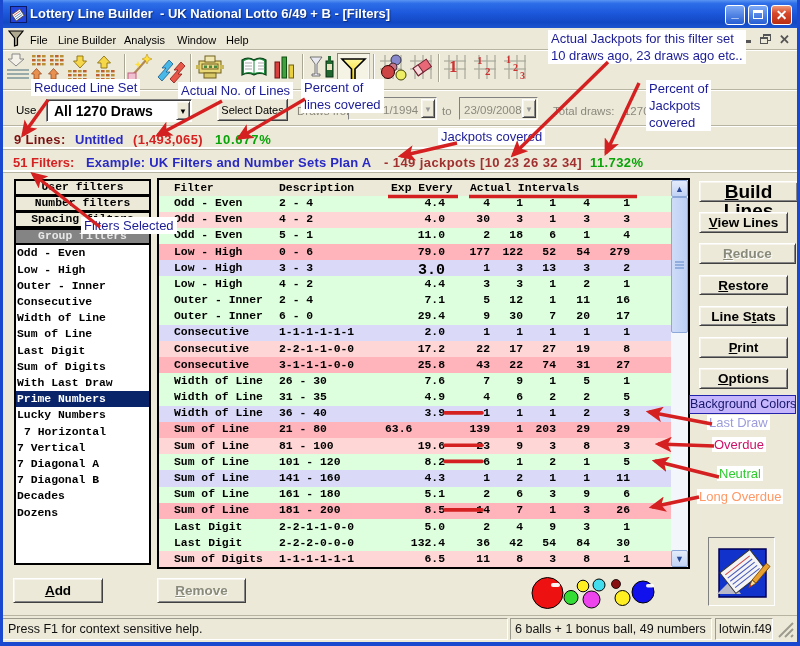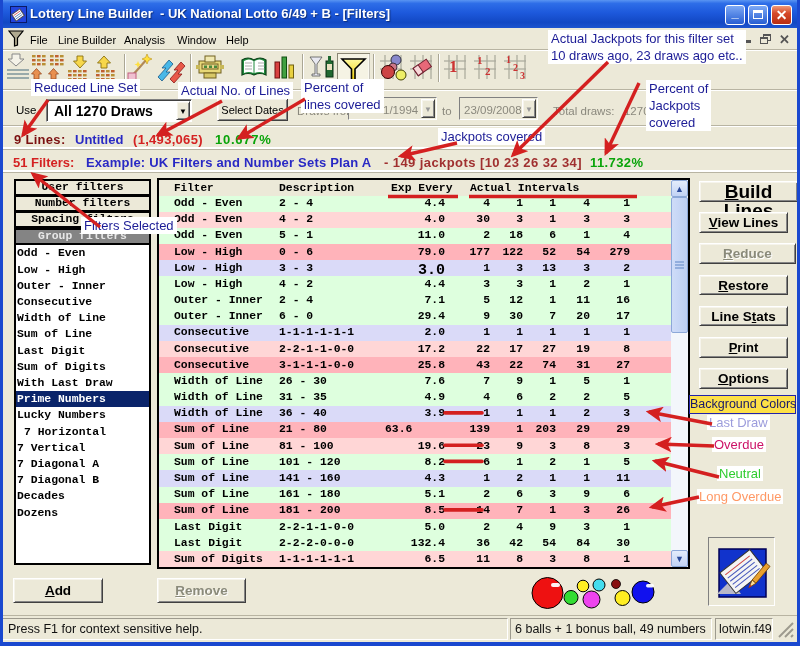--- a/index.html
+++ b/index.html
@@ -485,21 +485,21 @@
 <div class="abs" style="left:671px;top:550px;width:17px;height:17px;background:linear-gradient(180deg,#e3ecfb,#c2d3f5);border:1px solid #8ca8d8;border-radius:2px;color:#2a4a9a;text-align:center;font-size:9px;line-height:16px">▼</div>
 <div class="abs" style="left:671px;top:197px;width:17px;height:136px;background:linear-gradient(90deg,#cfdcf8,#bccff3);border:1px solid #8ca8d8;border-radius:2px"></div>
 <div class="abs" style="left:675px;top:261px;width:9px;height:1.5px;background:#92aede;box-shadow:0 3px 0 #92aede,0 6px 0 #92aede"></div>
 <div class="abs btn" style="left:699px;top:181px;width:99px;height:20.5px;font-size:19px;line-height:19px;"><u>B</u>uild Lines</div>
 <div class="abs btn" style="left:699px;top:212.2px;width:89px;height:20.5px;font-size:13.5px;line-height:19px;"><u>V</u>iew Lines</div>
 <div class="abs btn" style="left:699px;top:243.4px;width:97px;height:20.5px;font-size:13.5px;line-height:19px;color:#8a8a7a;text-shadow:1px 1px 0 #fff;"><u>R</u>educe</div>
 <div class="abs btn" style="left:699px;top:274.6px;width:89px;height:20.5px;font-size:13.5px;line-height:19px;"><u>R</u>estore</div>
 <div class="abs btn" style="left:699px;top:305.8px;width:89px;height:20.5px;font-size:13.5px;line-height:19px;">Line S<u>t</u>ats</div>
 <div class="abs btn" style="left:699px;top:337px;width:89px;height:20.5px;font-size:13px;line-height:19px;"><u>P</u>rint</div>
 <div class="abs btn" style="left:699px;top:368.2px;width:89px;height:20.5px;font-size:13.5px;line-height:19px;"><u>O</u>ptions</div>
-<div class="abs" style="left:689px;top:395px;width:107px;height:19px;background:#fde047;border:1.5px solid #2222aa;color:#16166a;font-size:12.5px;line-height:16px;text-align:center;white-space:nowrap;z-index:30">Background Colors</div>
+<div class="abs" style="left:689px;top:395px;width:107px;height:19px;background:#c4b5fd;border:1.5px solid #2222aa;color:#16166a;font-size:12.5px;line-height:16px;text-align:center;white-space:nowrap;z-index:30">Background Colors</div>
 <div class="abs" style="left:707px;top:415px;background:#fff;color:#9c9cdc;font-size:13px;padding:0 2px;z-index:30">Last Draw</div>
 <div class="abs" style="left:712px;top:437px;background:#fff;color:#cc1166;font-size:13px;padding:0 2px;z-index:30">Overdue</div>
 <div class="abs" style="left:717px;top:466px;background:#fff;color:#2ecc2e;font-size:13px;padding:0 2px;z-index:30">Neutral</div>
 <div class="abs" style="left:697px;top:489px;background:#fff;color:#ff9966;font-size:13px;padding:0 2px;z-index:30">Long Overdue</div>
 <div class="abs" style="left:708px;top:537px;width:67px;height:69px;background:#ece9d8;border:1px solid;border-color:#808080 #fff #fff #808080"></div>
 <svg class="abs" style="left:711px;top:540px" width="62" height="60" viewBox="0 0 62 60">
  <rect x="8" y="9" width="47" height="48" fill="#1133cc" stroke="#000055" stroke-width="1.5"></rect>
  <path d="M6 54 L20 40 L30 54 Z" fill="#b8b8c8"></path>
  <g transform="rotate(-38 32 30)">
   <rect x="12" y="18" width="38" height="26" fill="#f4f4f4" stroke="#333"></rect>

